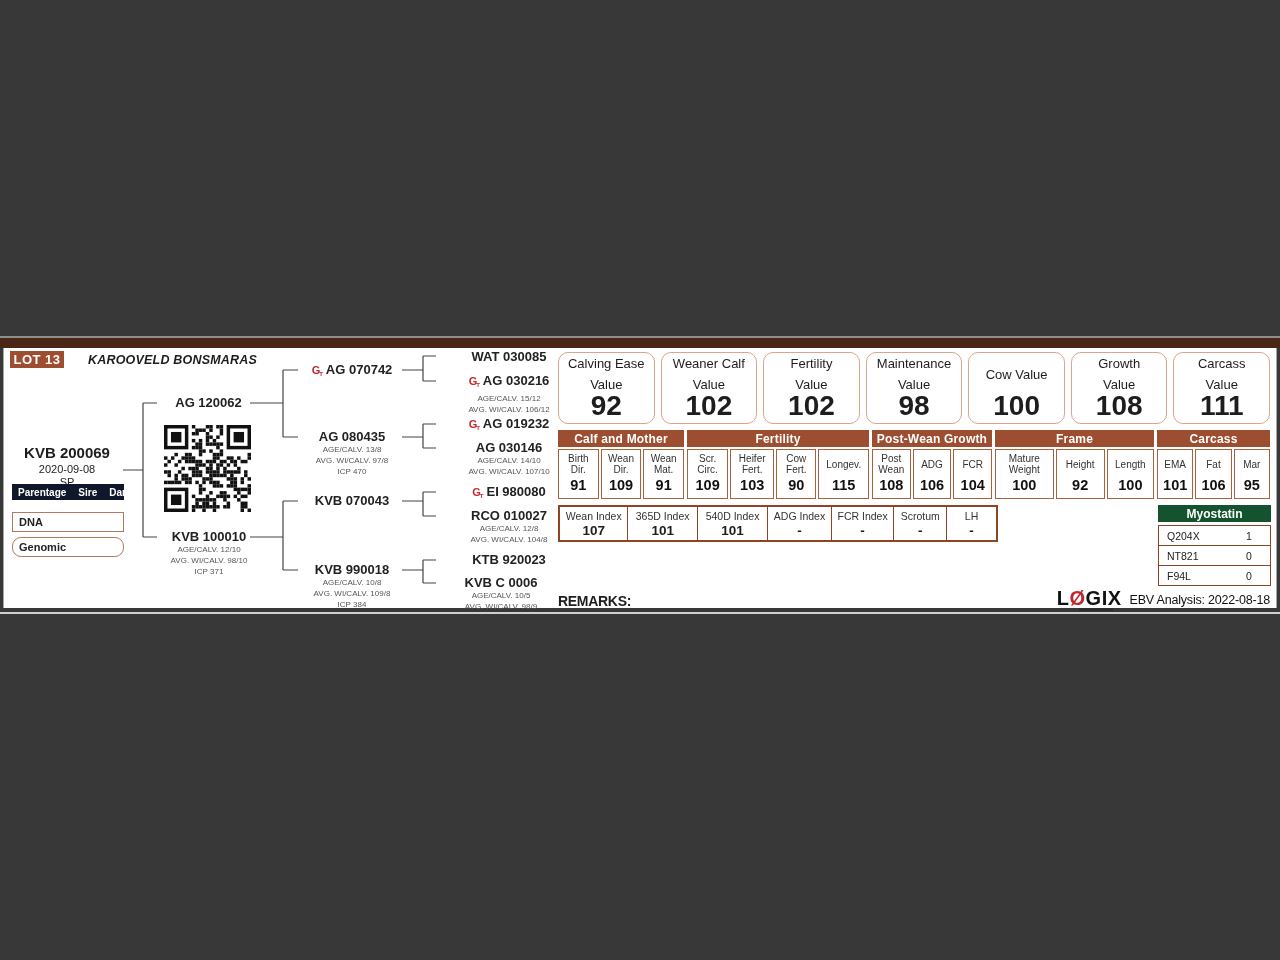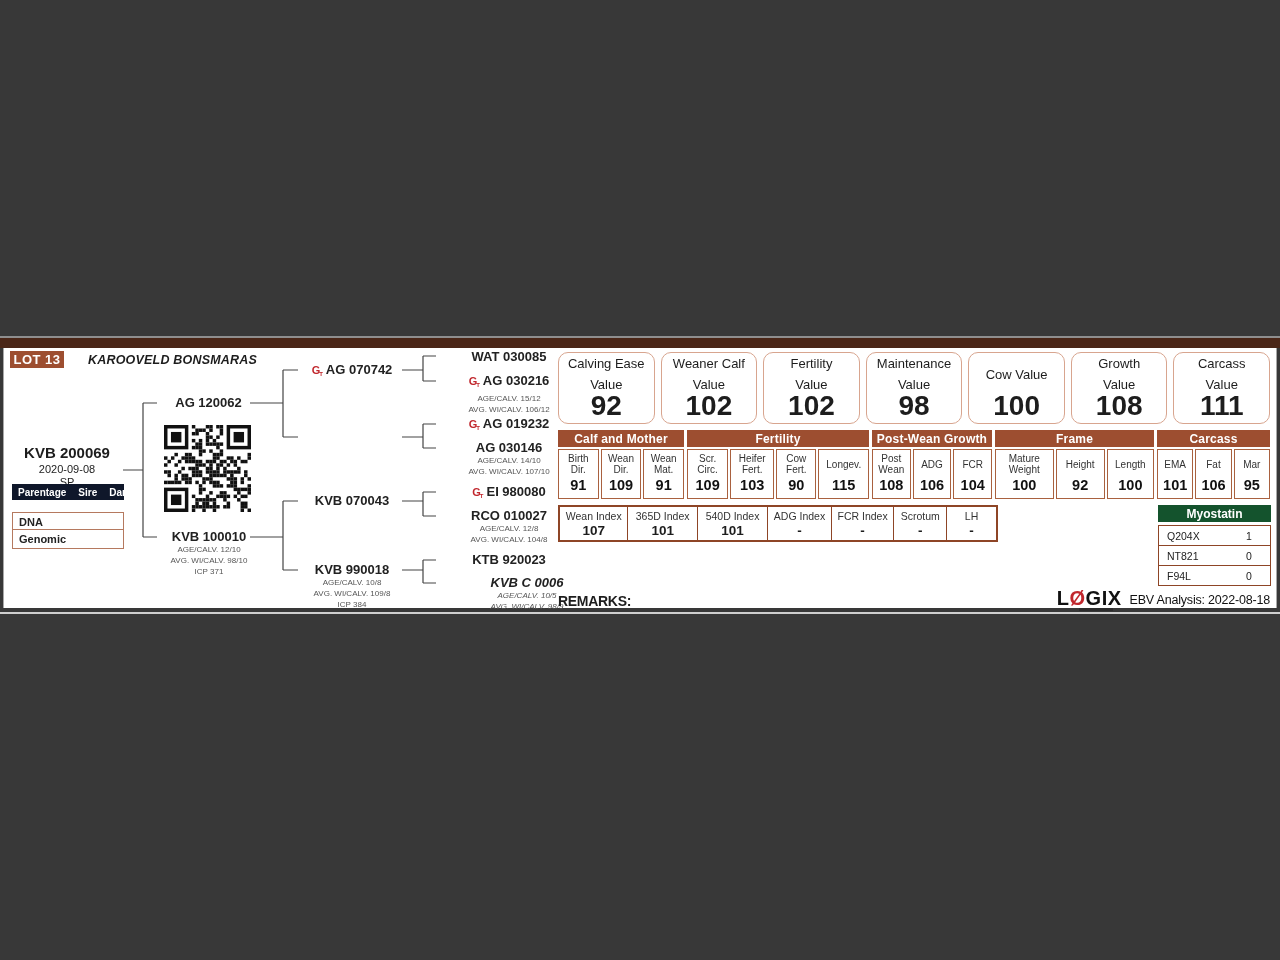--- a/index.html
+++ b/index.html
@@ -31,21 +31,21 @@
     position:absolute;left:8px;top:136px;width:112px;height:16px;background:#0f172a;
     color:#fff;font-size:10px;font-weight:bold;display:flex;align-items:center;
     padding:0 6px;box-sizing:border-box;gap:12px;
   }
   .ver-row{
     position:absolute;left:8px;width:112px;height:20px;border:1px solid #b5795f;
     box-sizing:border-box;display:flex;align-items:center;padding-left:6px;
     font-size:11px;font-weight:bold;color:#222;background:#fff;
   }
   .ver-dna{top:164px;}
-  .ver-gen{top:181px;}
+  .ver-gen{top:189px;border-radius:9px;}
   .qr{position:absolute;left:160px;top:77px;width:87px;height:87px;}
   .pnode{position:absolute;text-align:center;}
   .pname{font-weight:bold;font-size:13px;line-height:15px;white-space:nowrap;color:#222;}
   .pdet{font-size:8px;line-height:11px;color:#555;white-space:nowrap;}
   .gt{color:#c1272d;font-weight:bold;font-size:11px;margin-right:3px;}
   .gt i{font-style:normal;}
   .gt small{font-size:6px;vertical-align:-2px;margin-left:-1px;}
   .tree{position:absolute;left:0;top:0;pointer-events:none;}
   
   .ebv-row{position:absolute;left:554px;top:4px;width:712px;height:72px;display:flex;gap:6px;}
@@ -365,20 +365,26 @@
   <div class="pnode" style="left:150px;top:181px;width:110px;">
     <div class="pname">KVB 100010</div>
     <div class="pdet">AGE/CALV. 12/10</div>
     <div class="pdet">AVG. WI/CALV. 98/10</div>
     <div class="pdet">ICP 371</div>
   </div>
 
   <div class="pnode" style="left:296px;top:14px;width:104px;">
     <div class="pname"><span class="gt"><i>G</i><small>T</small></span><span>AG 070742</span></div>
   </div>
+  <div class="pnode" style="left:296px;top:81px;width:104px;">
+    <div class="pname">AG 080435</div>
+    <div class="pdet">AGE/CALV. 13/8</div>
+    <div class="pdet">AVG. WI/CALV. 97/8</div>
+    <div class="pdet">ICP 470</div>
+  </div>
   <div class="pnode" style="left:296px;top:145px;width:104px;">
     <div class="pname">KVB 070043</div>
   </div>
   <div class="pnode" style="left:296px;top:214px;width:104px;">
     <div class="pname">KVB 990018</div>
     <div class="pdet">AGE/CALV. 10/8</div>
     <div class="pdet">AVG. WI/CALV. 109/8</div>
     <div class="pdet">ICP 384</div>
   </div>
 
@@ -402,21 +408,21 @@
     <div class="pname"><span class="gt"><i>G</i><small>T</small></span><span>EI 980080</span></div>
   </div>
   <div class="pnode" style="left:452px;top:160px;width:106px;">
     <div class="pname">RCO 010027</div>
     <div class="pdet">AGE/CALV. 12/8</div>
     <div class="pdet">AVG. WI/CALV. 104/8</div>
   </div>
   <div class="pnode" style="left:452px;top:204px;width:106px;">
     <div class="pname">KTB 920023</div>
   </div>
-  <div class="pnode" style="left:470px;top:227px;width:106px;font-style:italic;">
+  <div class="pnode" style="left:444px;top:227px;width:106px;">
     <div class="pname">KVB C 0006</div>
     <div class="pdet">AGE/CALV. 10/5</div>
     <div class="pdet">AVG. WI/CALV. 98/9</div>
   </div>
 
   <div class="ebv-row">
     <div class="ebv-box">
       <div class="ebv-label">Calving Ease
 Value</div>
       <div class="ebv-value">92</div>

